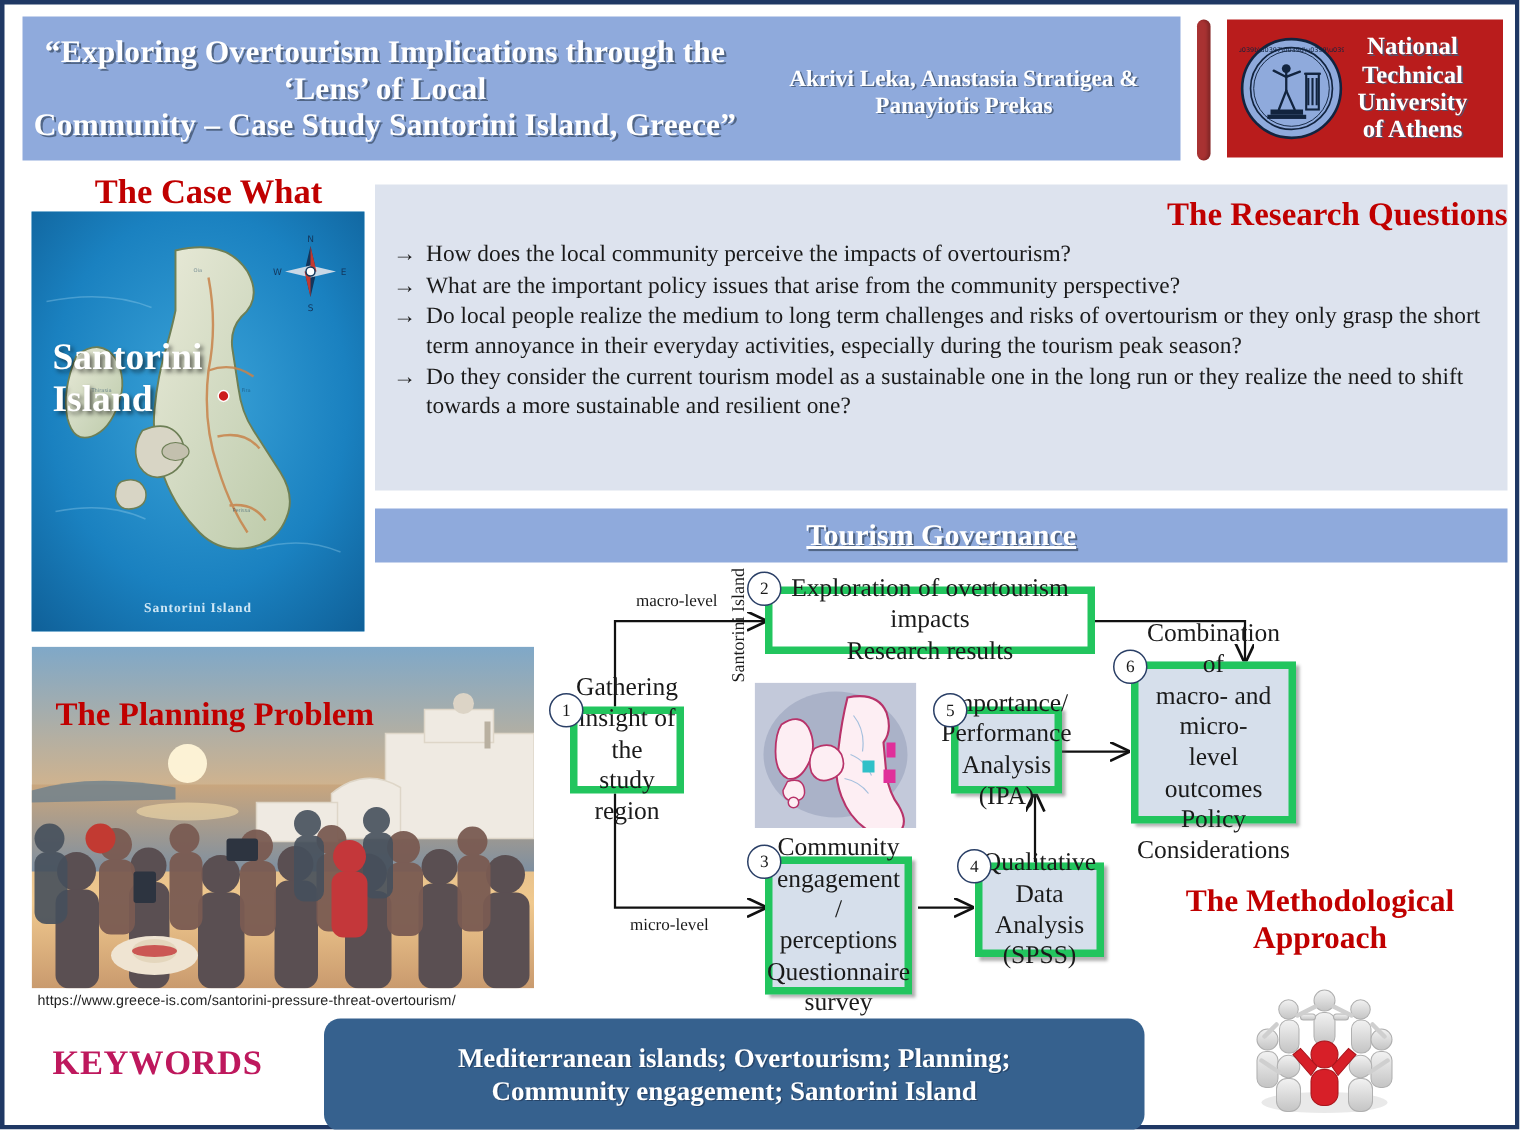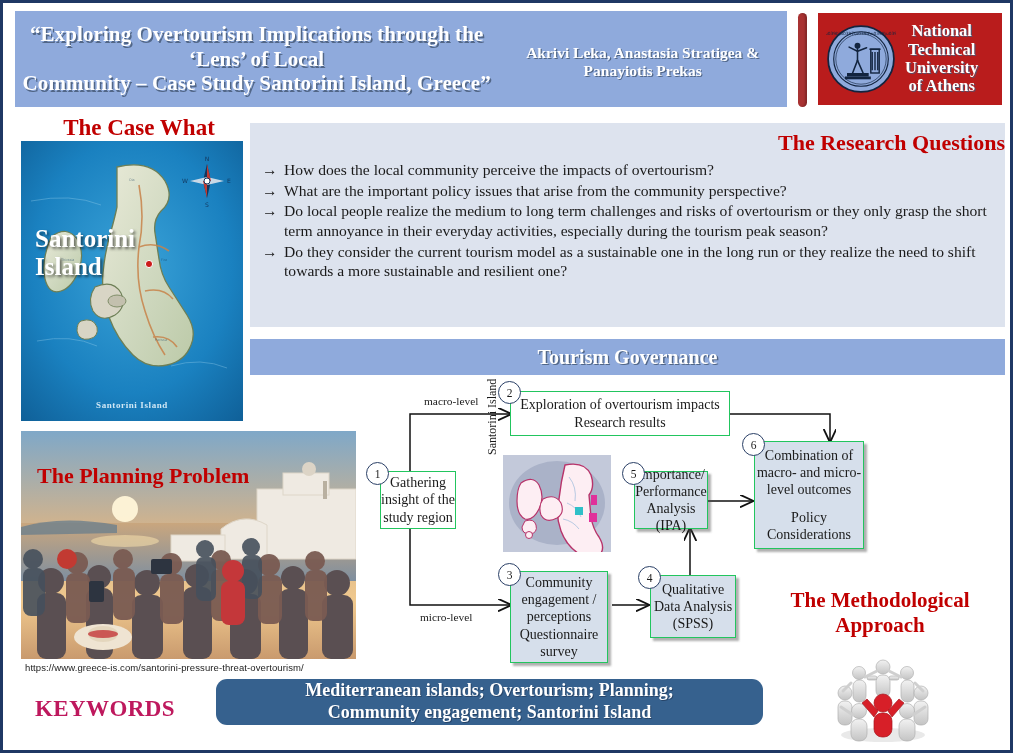--- a/index.html
+++ b/index.html
@@ -54,49 +54,49 @@
   .rq-list{margin:4px 0 0 0;padding:0 14px 0 12px;list-style:none;}
   .rq-list li{display:flex;align-items:flex-start;font-size:15.6px;color:#1a1a1a;
               line-height:1.26;margin-bottom:1px;}
   .rq-arrow{flex:0 0 auto;width:22px;font-size:15.6px;color:#1a1a1a;}
   .rq-text{flex:1 1 auto;}
 
   
   .gov-band{position:absolute;left:247px;top:336px;width:755px;height:36px;
             background:#8faadc;display:flex;align-items:center;justify-content:center;}
   .gov-band span{font-size:20px;font-weight:bold;color:#ffffff;
-                 text-shadow:1.4px 1.4px 0 rgba(70,90,120,.85);}
+                 text-shadow:1.4px 1.4px 0 rgba(70,90,120,.85);text-decoration:underline;}
 
   
   .diagram{position:absolute;left:355px;top:376px;width:580px;height:300px;}
   .diagram svg{position:absolute;left:0;top:0;}
 
-  .node{position:absolute;box-sizing:border-box;border:1px solid #22c55e;
+  .node{position:absolute;box-sizing:border-box;border:5px solid #22c55e;
         display:flex;flex-direction:column;align-items:center;justify-content:center;
-        text-align:center;font-size:14px;color:#1a1a1a;line-height:1.22;}
+        text-align:center;font-size:17px;color:#1a1a1a;line-height:1.22;}
   .node.white{background:#ffffff;}
   .node.blue{background:#d6dfeb;box-shadow:2.5px 2.5px 2px rgba(80,80,80,.45);}
   .badge{position:absolute;width:21px;height:21px;border-radius:50%;
          border:1px solid #2a3f66;background:#ffffff;color:#1a1a1a;
          font-size:11.5px;display:flex;align-items:center;justify-content:center;z-index:5;}
   .edge-label{position:absolute;font-size:11.4px;color:#1a1a1a;}
 
   .mini-map-label{position:absolute;left:482px;top:452px;font-size:12px;color:#1a1a1a;
                   transform:rotate(-90deg);transform-origin:left top;white-space:nowrap;}
   .mini-map{position:absolute;left:500px;top:452px;width:108px;height:97px;overflow:hidden;}
 
   
   .method-title{position:absolute;left:748px;top:585px;width:258px;text-align:center;
                 font-size:21px;font-weight:bold;color:#c00000;line-height:1.18;}
   .method-art{position:absolute;left:826px;top:646px;width:108px;height:94px;}
 
   
   .keywords-label{position:absolute;left:32px;top:693px;font-size:23px;font-weight:bold;
                   color:#be185d;letter-spacing:.4px;}
-  .keywords-band{position:absolute;left:213px;top:676px;width:547px;height:46px;
+  .keywords-band{position:absolute;left:213px;top:676px;width:547px;height:75px;
                  background:#36618e;border-radius:11px;display:flex;flex-direction:column;
                  align-items:center;justify-content:center;}
   .keywords-band div{font-size:18px;font-weight:bold;color:#ffffff;text-align:center;
                      line-height:1.2;text-shadow:1px 1px 0 rgba(30,50,80,.6);}
 </style>
 </head>
 <body>
 
 <div class="poster">
 

